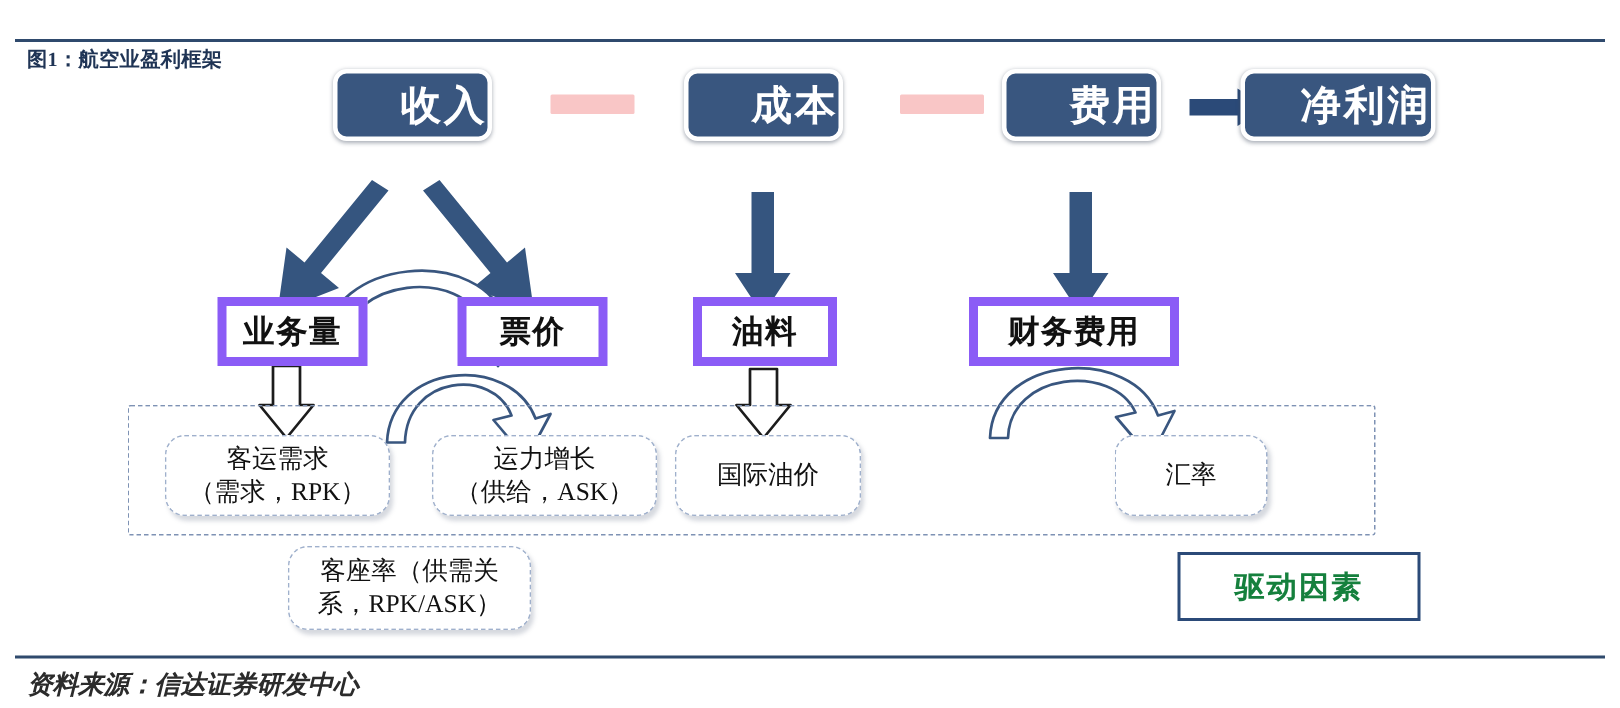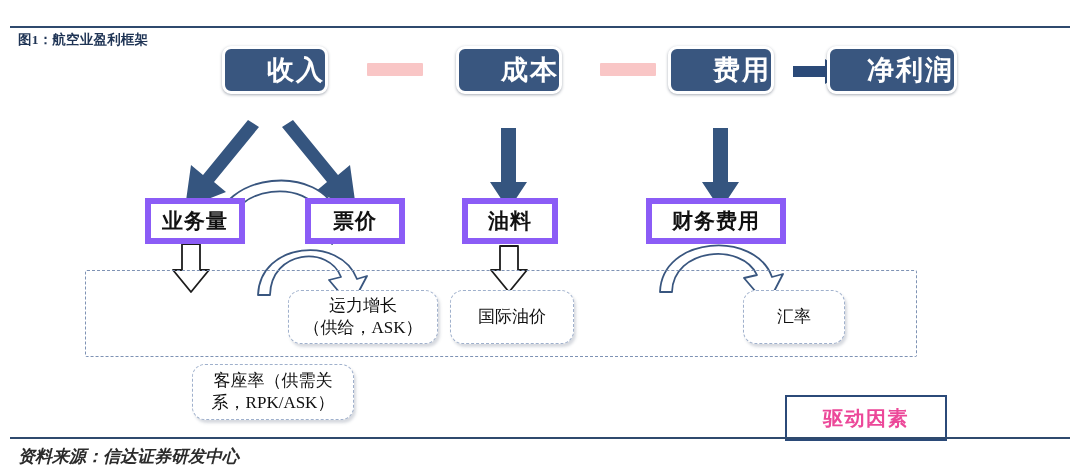--- a/index.html
+++ b/index.html
@@ -139,29 +139,28 @@
     border: 1.8px dashed #7e92b4;
     background: transparent;
     border-radius: 2px;
   }
 
   
   #driver-legend {
     position: absolute;
     background: #ffffff;
     border: 2px solid #2b4a78;
-    color: #ec4899;
+    color: #15803d;
     font-size: 20px;
     font-weight: bold;
     letter-spacing: 1.5px;
     display: flex;
     align-items: center;
     justify-content: center;
     font-family: Liberation Sans, sans-serif;
-    margin-top: 27px;
   }
 
   
   .op-minus {
     position: absolute;
     background: #f9c6c6;
     border-radius: 1px;
   }
 </style>
 </head>
@@ -258,20 +257,24 @@
   <div class="node lvl2" style="left:462px; top:168px; width:96px; height:46px;">
     <span>油料</span>
   </div>
 
   <div class="node lvl2" style="left:646px; top:168px; width:140px; height:46px;">
     <span>财务费用</span>
   </div>
 
   <div id="driver-region" style="left:85px; top:240px; width:830px; height:85px;"></div>
 
+  <div class="node lvl3" style="left:110px; top:260px; width:150px; height:54px;">
+    <span>客运需求
+（需求，RPK）</span>
+  </div>
 
   <div class="node lvl3" style="left:288px; top:260px; width:150px; height:54px;">
     <span>运力增长
 （供给，ASK）</span>
   </div>
 
   <div class="node lvl3" style="left:450px; top:260px; width:124px; height:54px;">
     <span>国际油价</span>
   </div>
 

